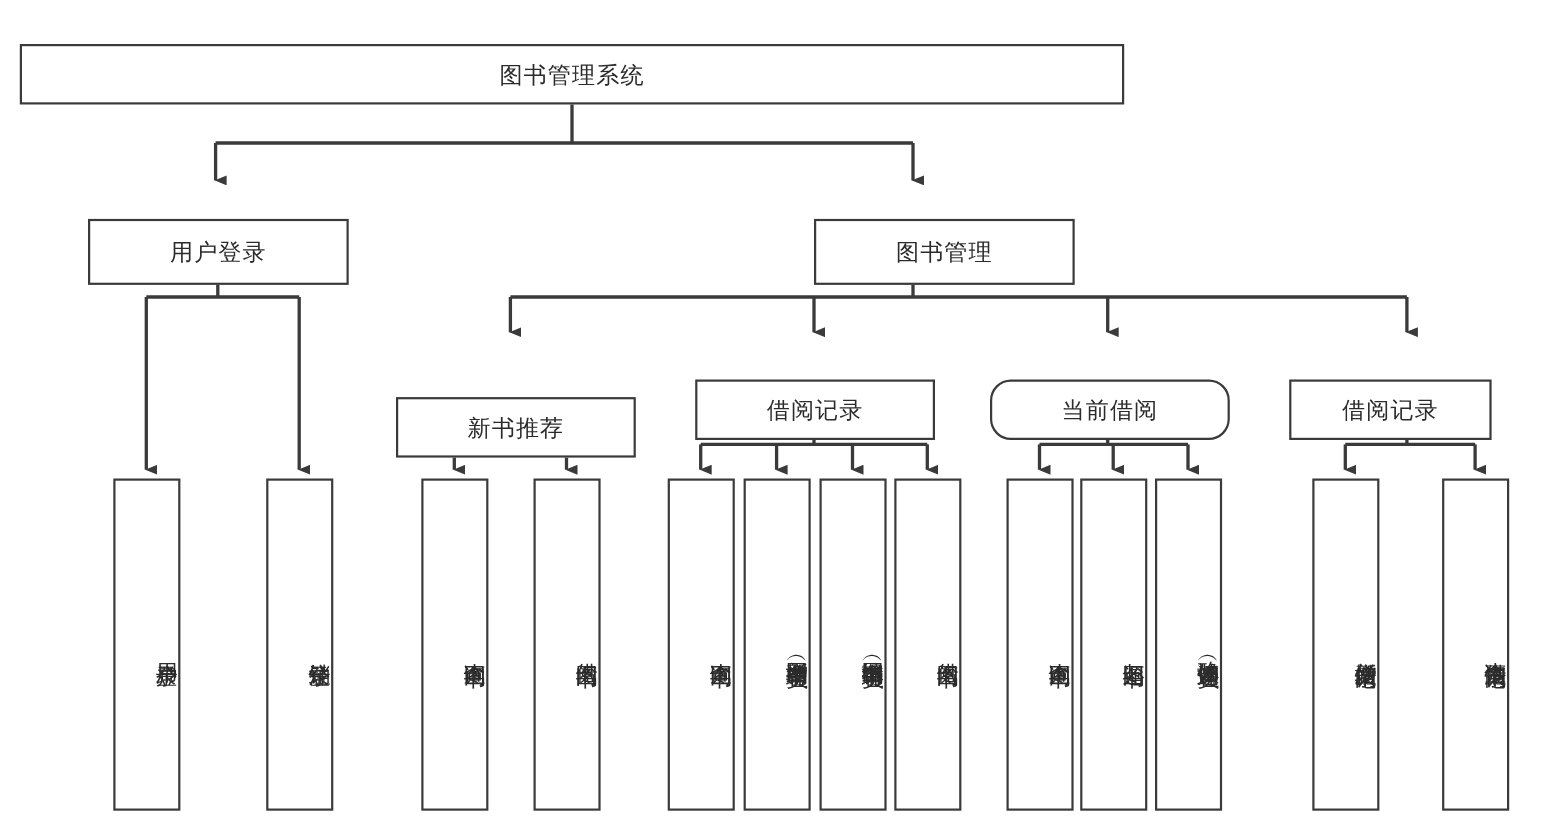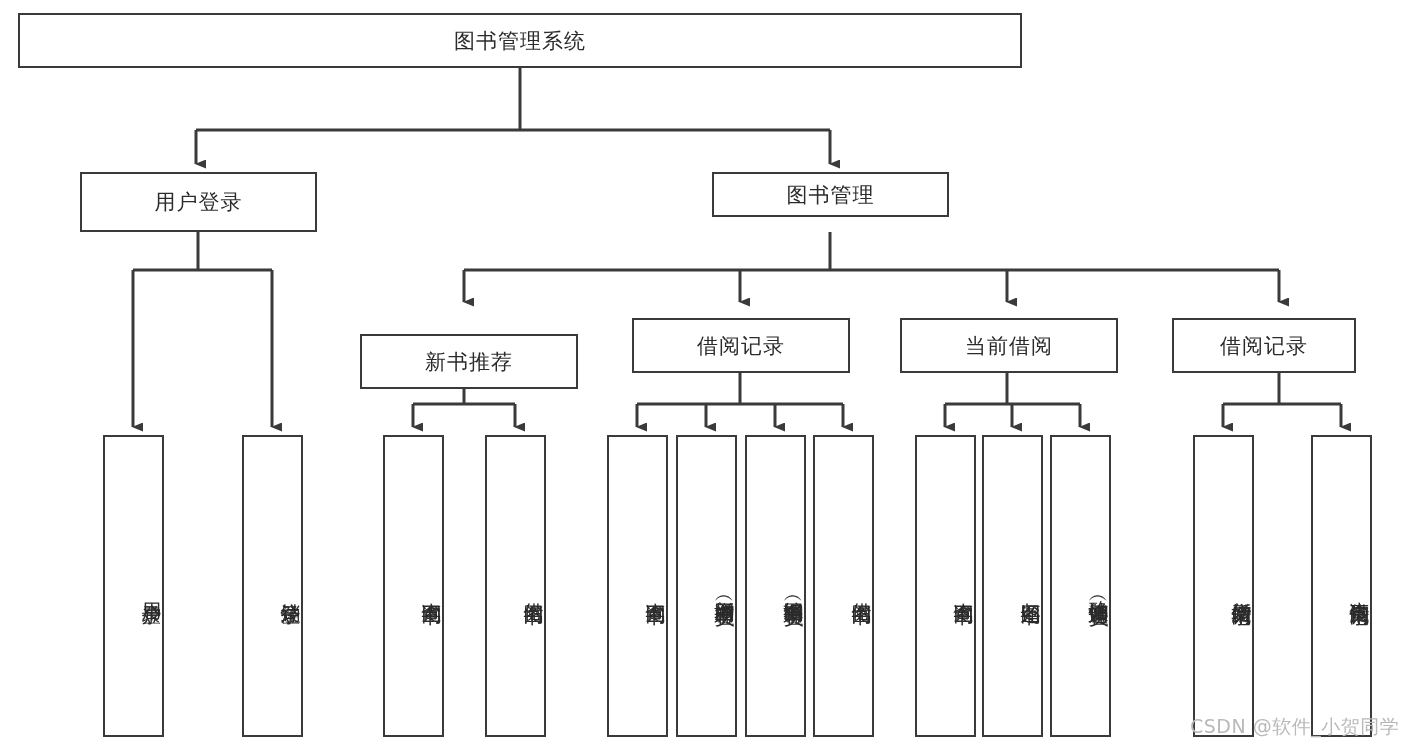--- a/index.html
+++ b/index.html
@@ -32,20 +32,21 @@
     border: 2px solid #3a3a3a;
     background: #ffffff;
     display: flex;
     align-items: center;
     justify-content: center;
     color: #2b2b2b;
   }
   .node.horiz {
     font-size: 21px;
     letter-spacing: 1px;
+    margin-top: 27px;
   }
   .node.vert {
     writing-mode: vertical-rl;
     text-orientation: upright;
     font-size: 20px;
     line-height: 1.08;
     letter-spacing: 1px;
     align-items: flex-start;
     justify-content: center;
     padding-top: 6px;
@@ -120,31 +121,31 @@
     </g>
   </svg>
 
   <div class="node horiz" style="left:18px; top:13px; width:1004px; height:55px;">
     <span class="lbl">图书管理系统</span>
   </div>
 
   <div class="node horiz" style="left:80px; top:172px; width:237px; height:60px;">
     <span class="lbl">用户登录</span>
   </div>
-  <div class="node horiz" style="left:712px; top:172px; width:237px; height:45px;">
+  <div class="node horiz" style="left:740px; top:172px; width:237px; height:60px;">
     <span class="lbl">图书管理</span>
   </div>
 
   <div class="node horiz" style="left:360px; top:334px; width:218px; height:55px;">
     <span class="lbl">新书推荐</span>
   </div>
   <div class="node horiz" style="left:632px; top:318px; width:218px; height:55px;">
     <span class="lbl">借阅记录</span>
   </div>
-  <div class="node horiz" style="left:900px; top:318px; width:218px; height:55px;">
+  <div class="node horiz" style="left:900px; top:318px; width:218px; height:55px;border-radius:19px;">
     <span class="lbl">当前借阅</span>
   </div>
   <div class="node horiz" style="left:1172px; top:318px; width:184px; height:55px;">
     <span class="lbl">借阅记录</span>
   </div>
 
   <div class="node vert" style="left:103px; top:435px; width:61px; height:302px;">
     <span class="lbl">用户登录</span>
   </div>
   <div class="node vert" style="left:242px; top:435px; width:61px; height:302px;">
@@ -181,15 +182,14 @@
     <span class="lbl">确认归还（管理员）</span>
   </div>
 
   <div class="node vert" style="left:1193px; top:435px; width:61px; height:302px;">
     <span class="lbl">新增借阅记录</span>
   </div>
   <div class="node vert" style="left:1311px; top:435px; width:61px; height:302px;">
     <span class="lbl">查询借阅记录</span>
   </div>
 
-  <div class="watermark">CSDN @软件_小贺同学</div>
 
 </div>
 
 </body></html>

